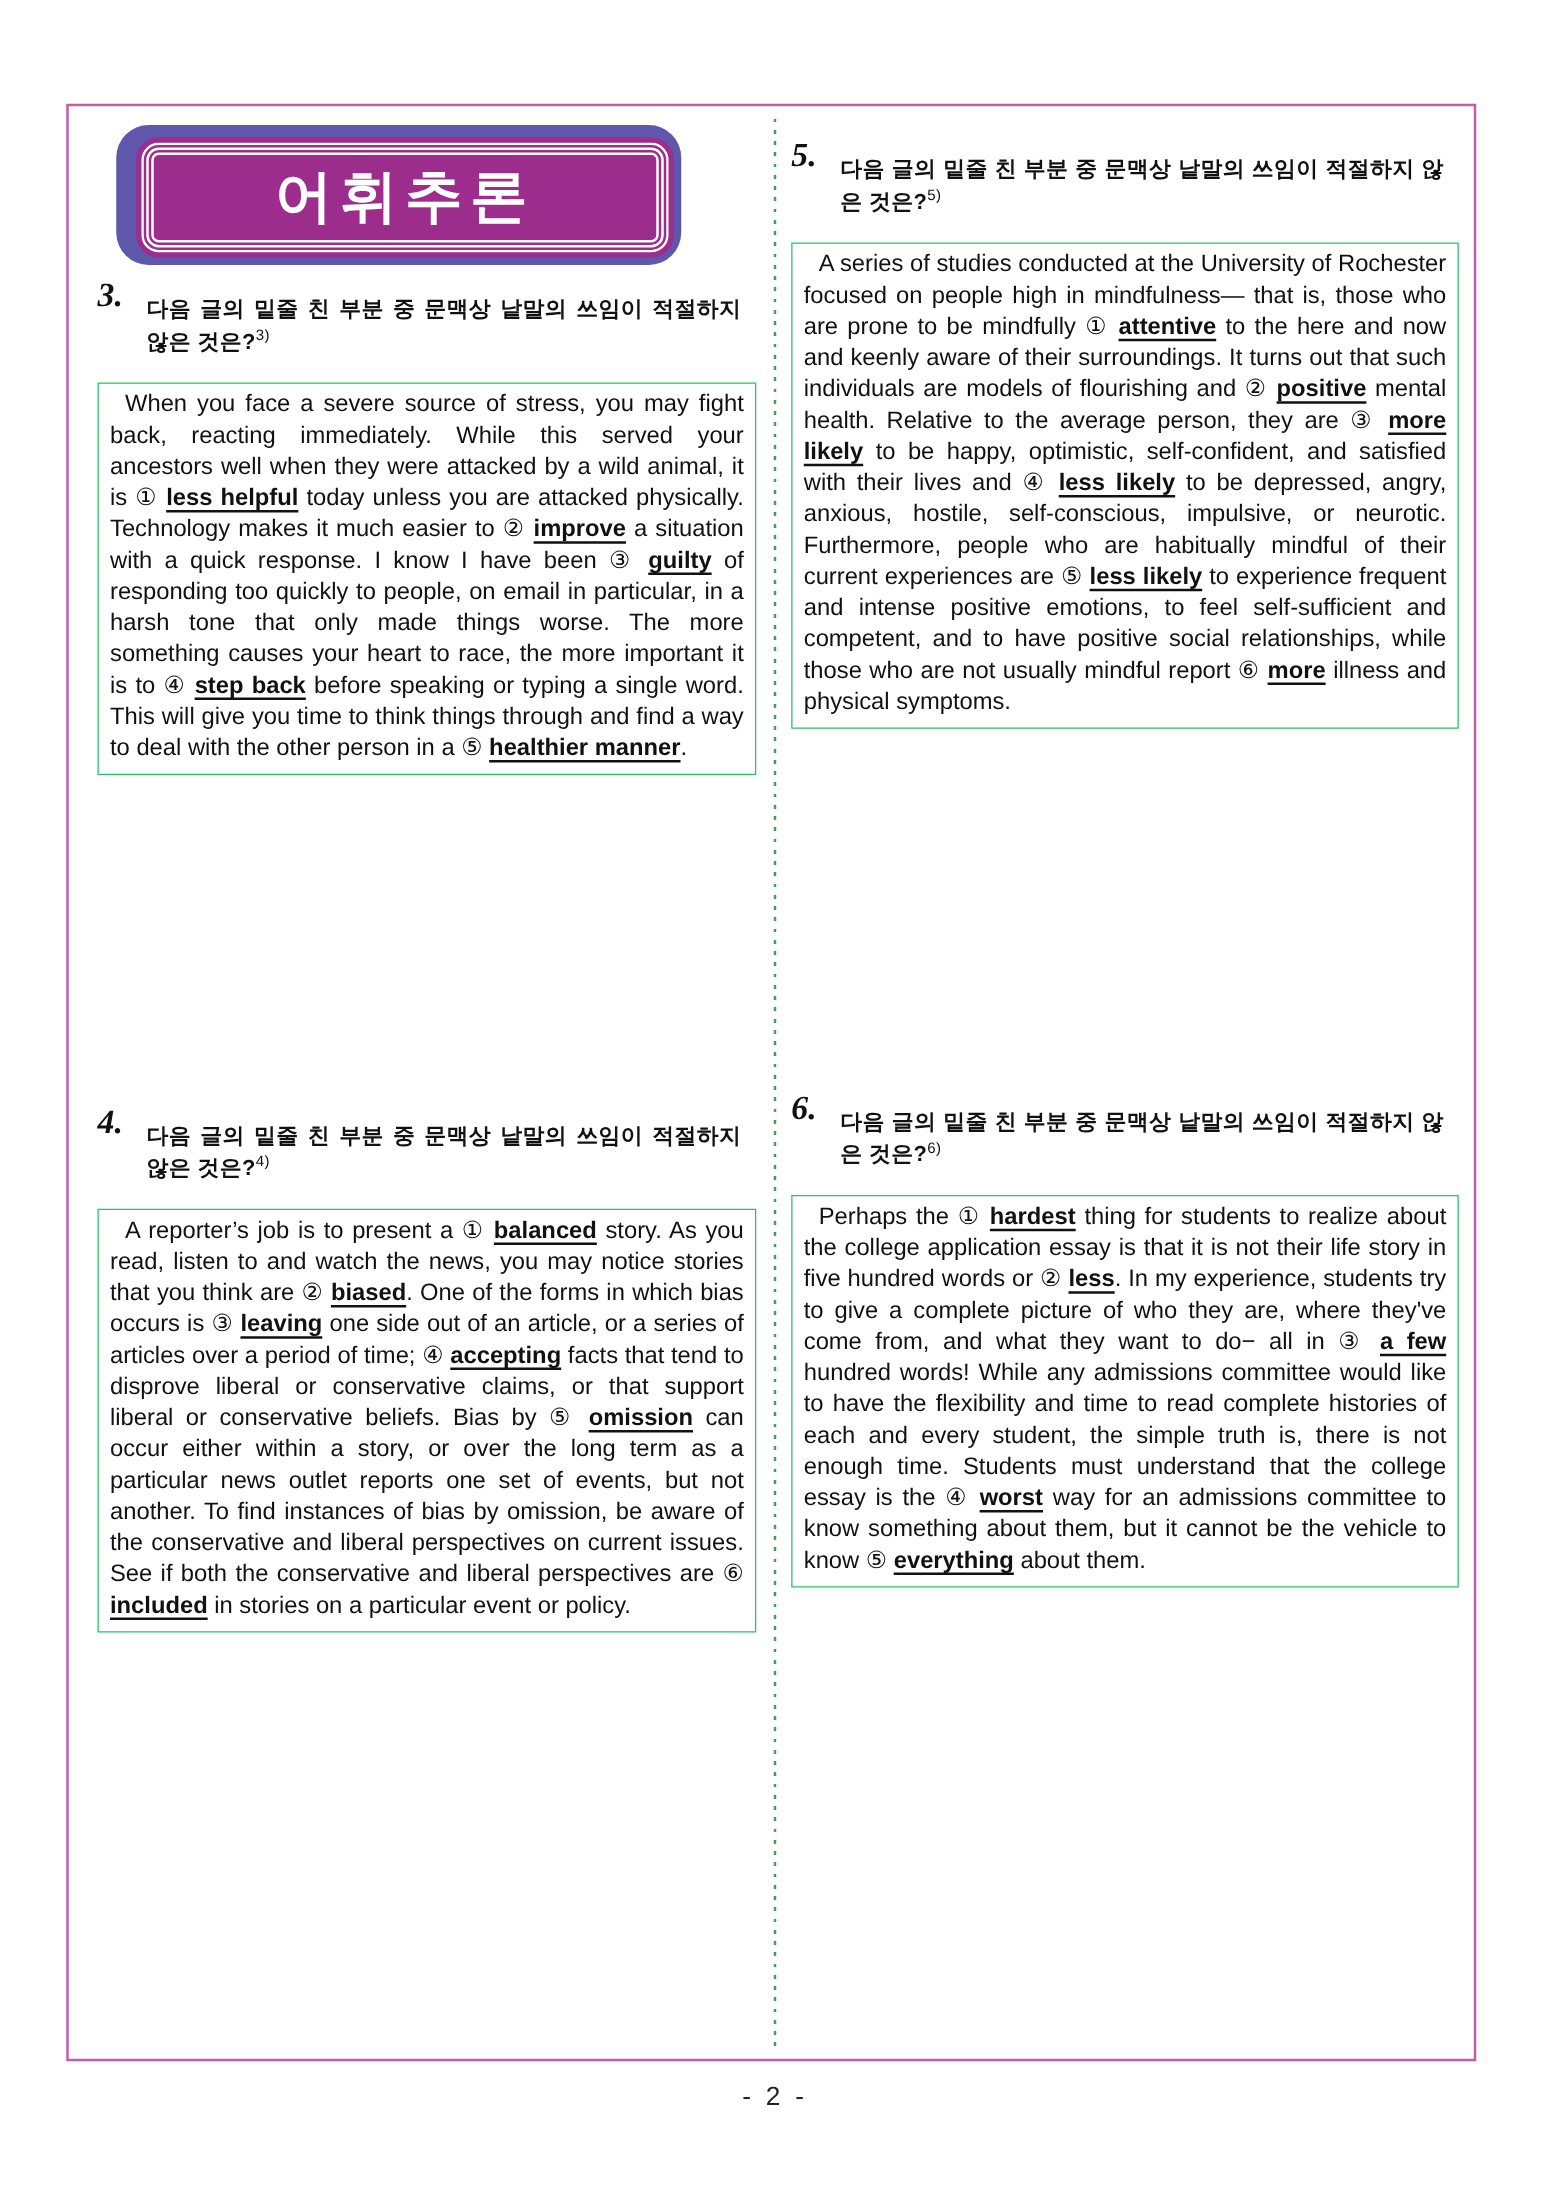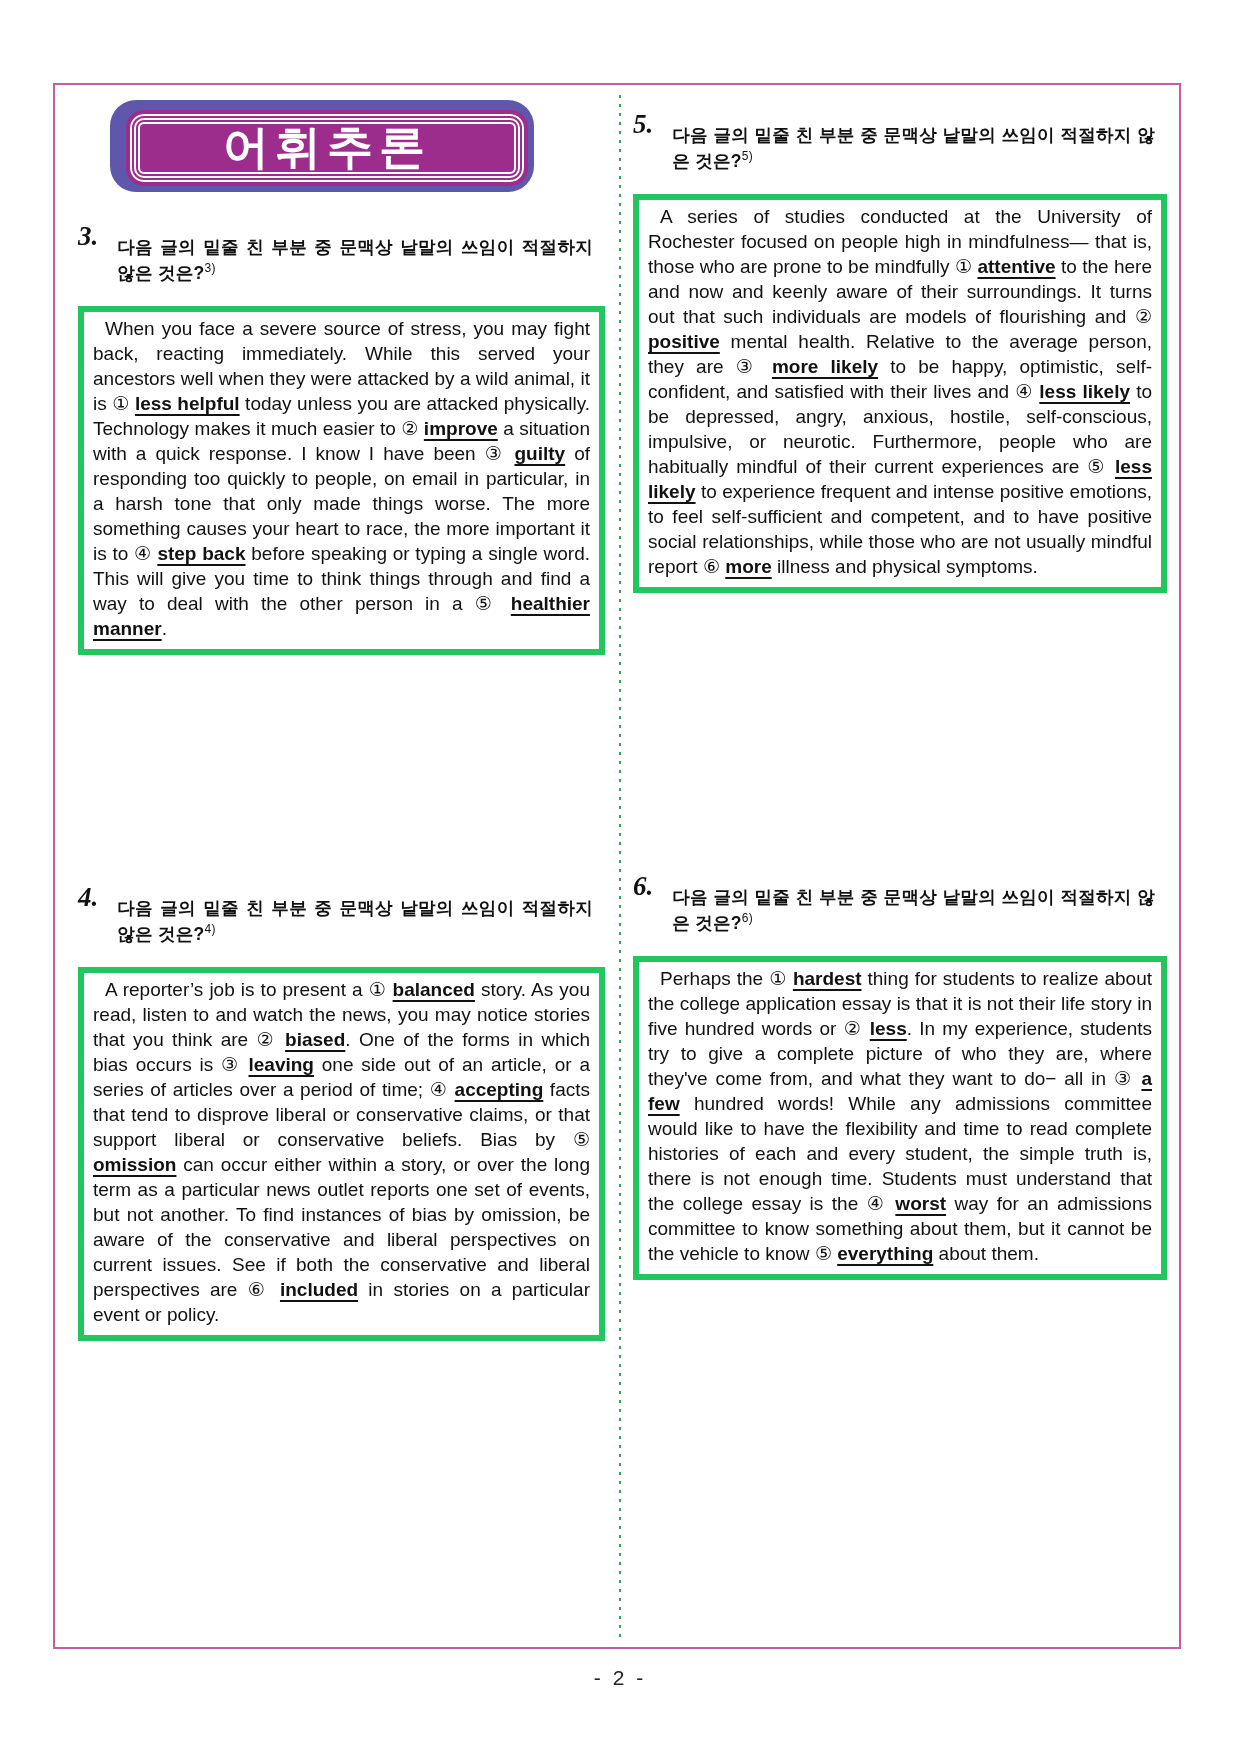--- a/index.html
+++ b/index.html
@@ -10,41 +10,41 @@
                border:2px solid #c45ca6;box-sizing:border-box;}
 
   .divider{position:absolute;left:619px;top:95px;height:1548px;width:2px;
            background-image:repeating-linear-gradient(to bottom,#3fa054 0 3px,transparent 3px 9px);}
 
   .col{position:absolute;top:83px;}
   .col-left{left:78px;width:527px;height:1566px;}
   .col-right{left:633px;width:534px;height:1566px;}
 
   
-  .badge-outer{position:absolute;left:32px;top:17px;width:424px;height:92px;
-               background:#5f57ac;border-radius:26px;}
+  .badge-outer{position:absolute;left:15px;top:17px;width:424px;height:112px;
+               background:#5f57ac;border-radius:26px;padding-left:28px;}
   .badge-inner{position:absolute;left:16px;top:10px;right:6px;bottom:6px;
                background:#9c2d8c;border-radius:18px;border:4px solid #9c2d8c;
                box-shadow:inset 0 0 0 2px #ffffff,inset 0 0 0 4px #9c2d8c,
                           inset 0 0 0 6px #ffffff,inset 0 0 0 8px #9c2d8c,
                           inset 0 0 0 10px #ffffff;
                display:flex;align-items:center;justify-content:center;}
   .badge-title{color:#ffffff;font-weight:bold;font-size:46px;letter-spacing:6px;
                font-family:"Liberation Sans",sans-serif;}
 
   .question{position:absolute;left:0;width:100%;}
 
   .q-head{display:flex;align-items:flex-start;margin-bottom:7px;}
   .q-num{font-family:"Liberation Serif",serif;font-style:italic;font-weight:bold;
          font-size:27px;line-height:1;margin:1px 7px 0 0;}
   .q-prompt{margin:12px;font-weight:bold;font-size:17.5px;line-height:1.5;
             text-align:justify;flex:1;letter-spacing:0.3px;}
   .q-fn{font-size:12px;font-weight:normal;vertical-align:super;line-height:0;}
 
-  .passage-box{border:6px solid #22c55e;padding:4px 9px 8px 9px;background:#ffffff;
+  .passage-box{border:1px solid #22c55e;padding:4px 9px 8px 9px;background:#ffffff;
                box-sizing:border-box;}
   .passage{margin:0;font-size:19px;line-height:25px;text-align:justify;
            text-indent:12px;}
   .marker{font-family:"DejaVu Sans",sans-serif;font-size:19px;}
   .choice{font-weight:bold;text-decoration:underline;
           text-decoration-thickness:1.6px;text-underline-offset:4px;
           text-decoration-skip-ink:none;}
 
   .footer{position:absolute;left:0;top:1666px;width:100%;text-align:center;
           font-size:21px;letter-spacing:3px;color:#222222;}

